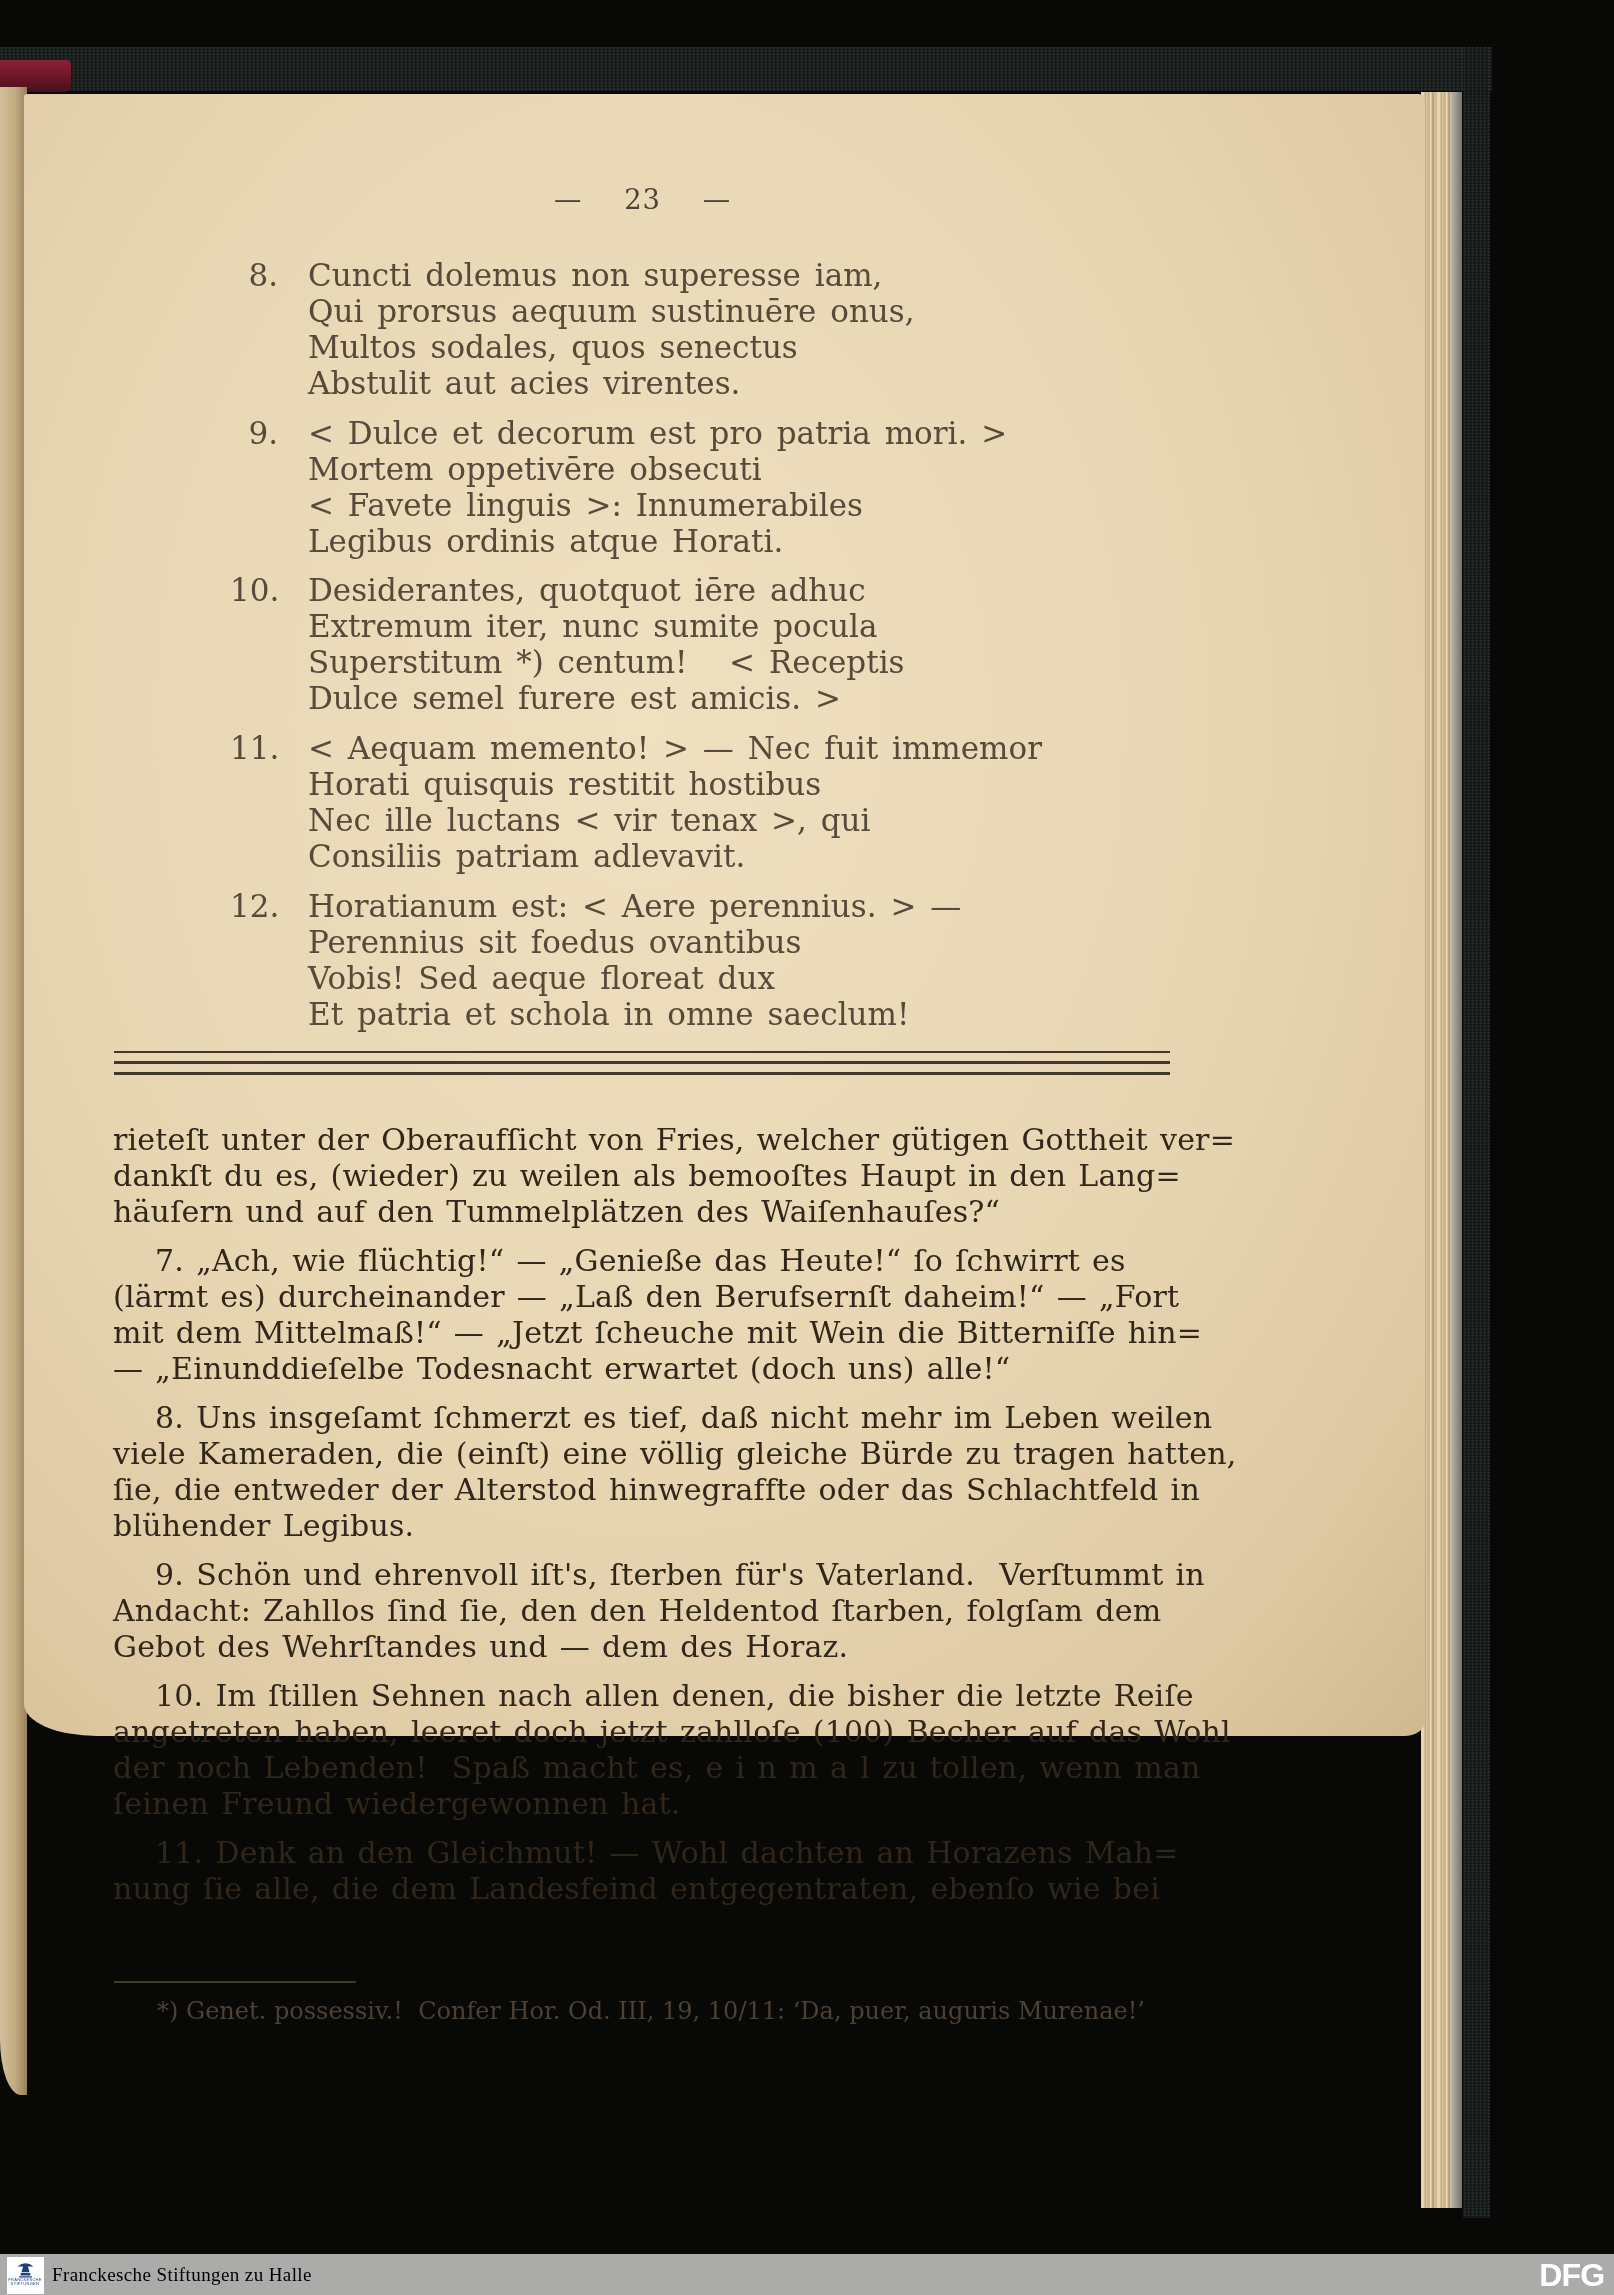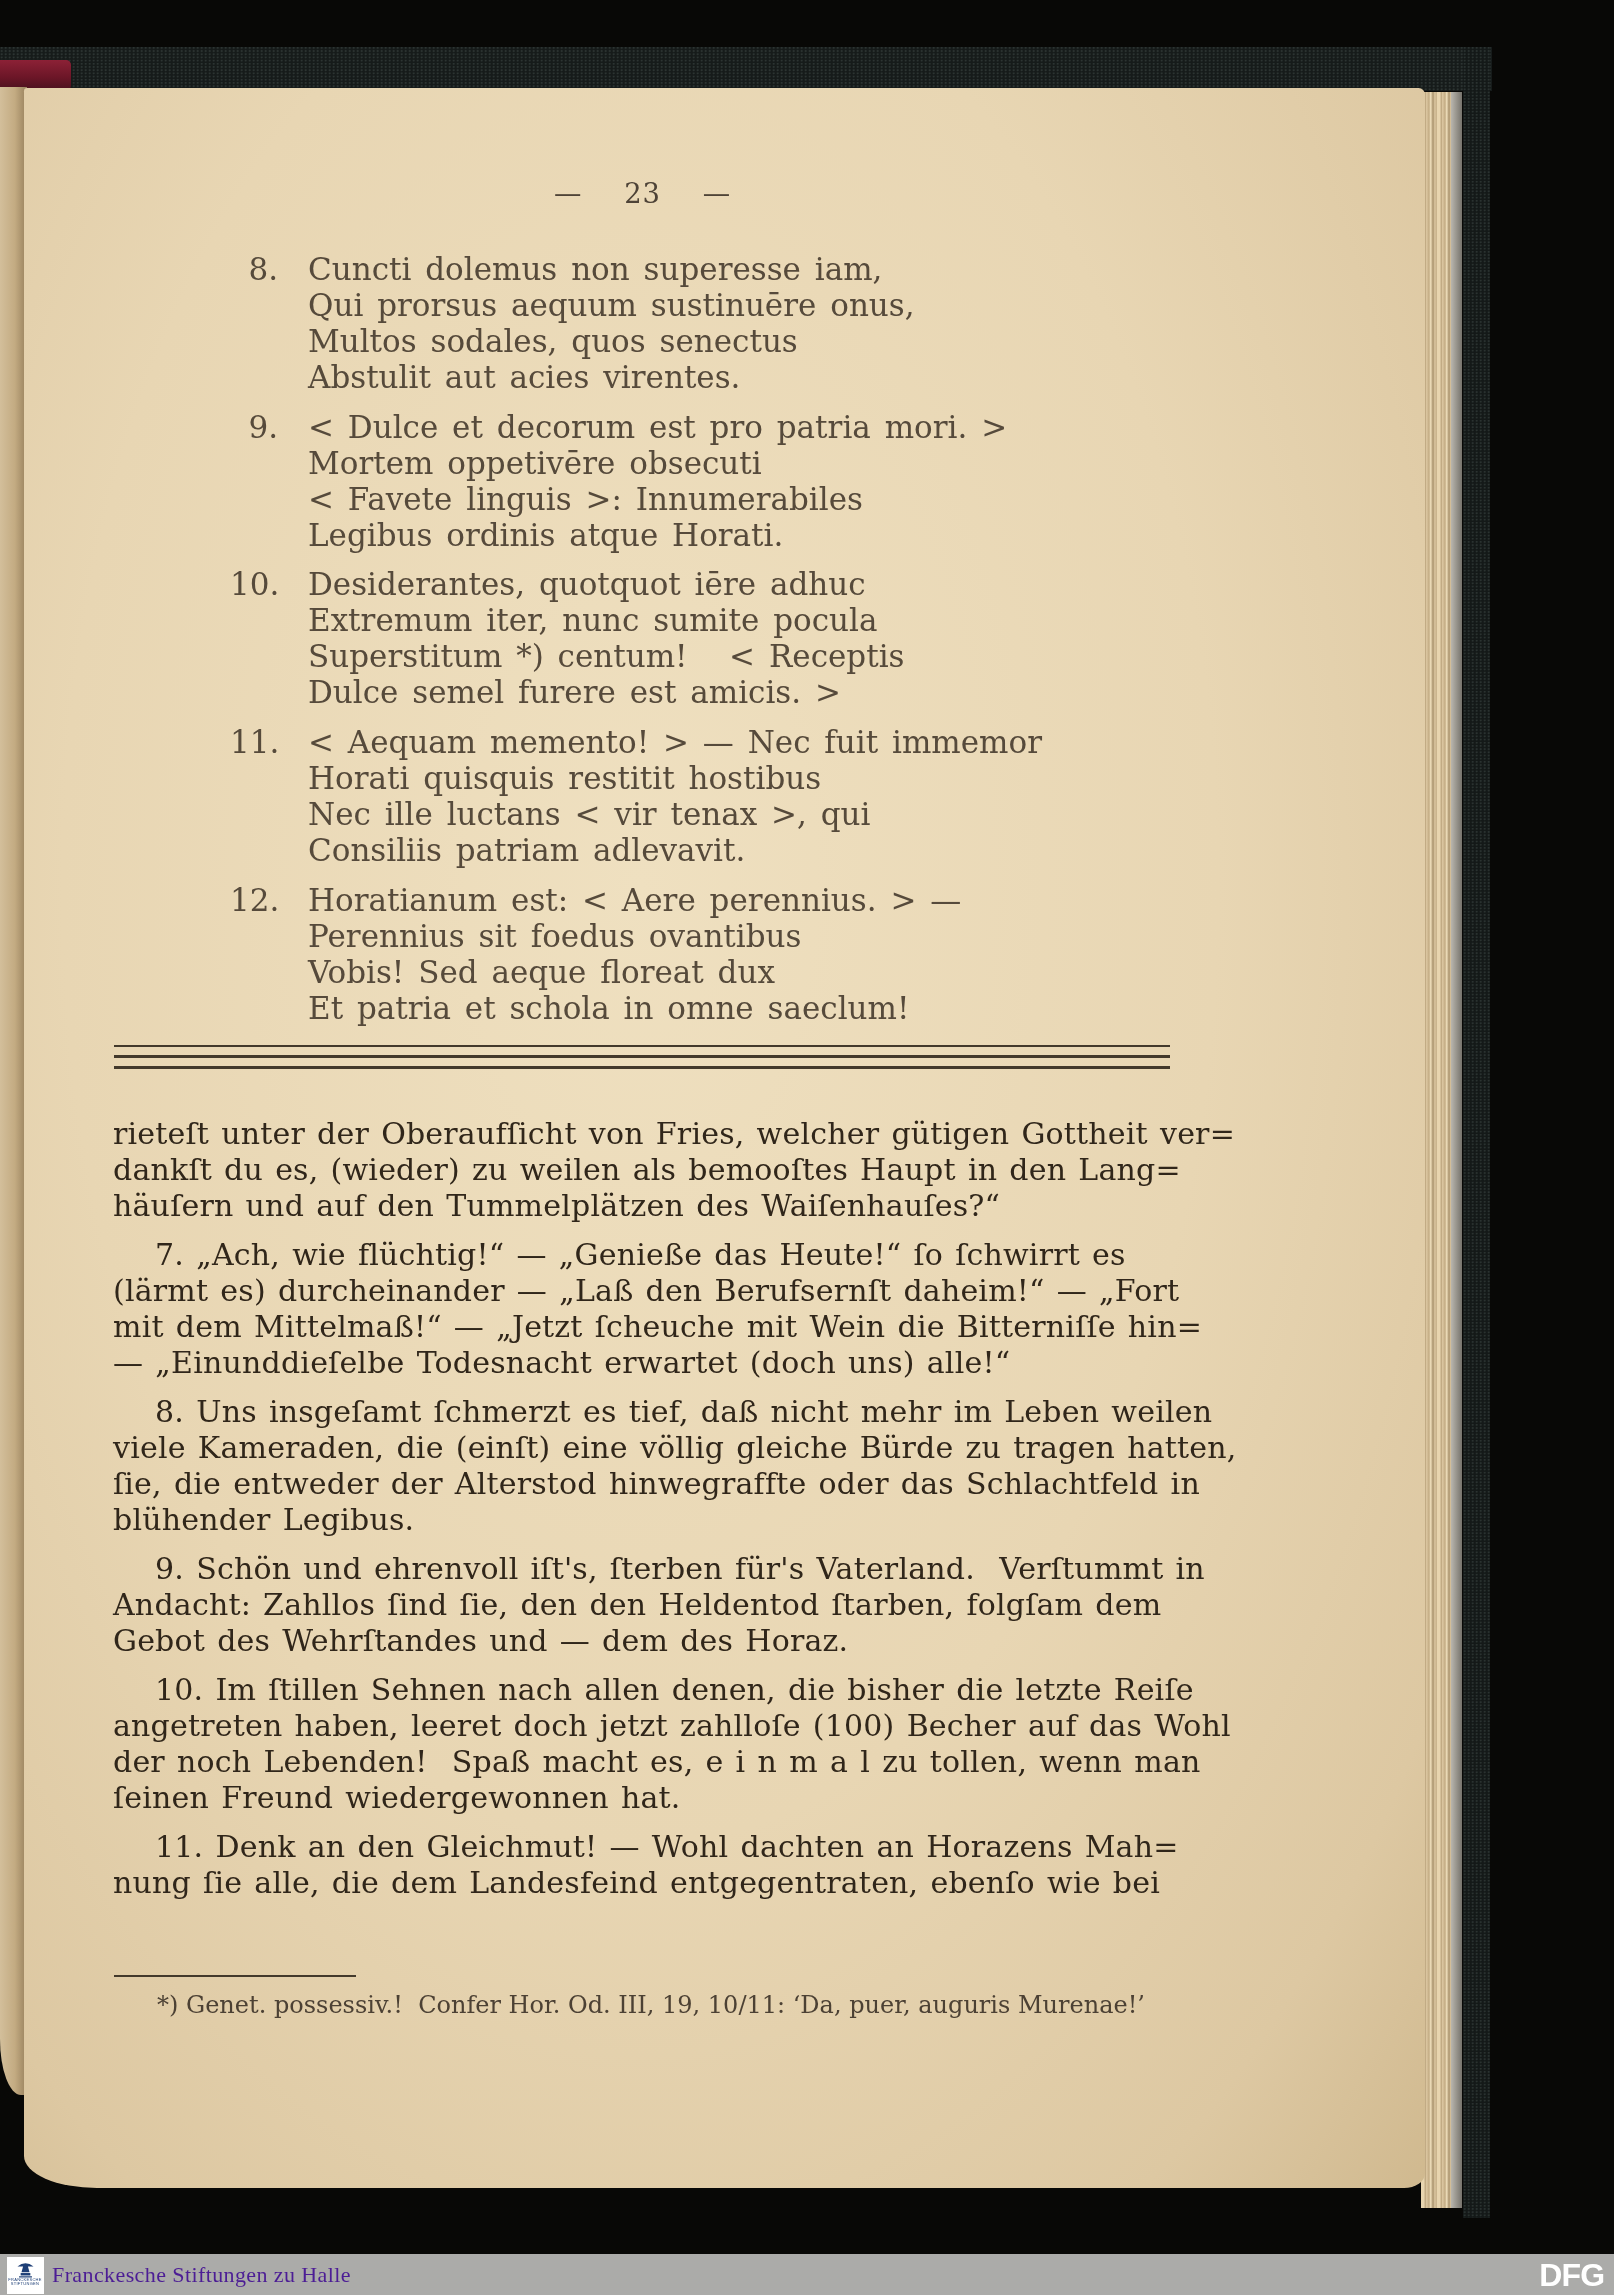--- a/index.html
+++ b/index.html
@@ -39,21 +39,21 @@
       #c2ab83 8px,#efdfbc 9.7px,#a8916b 12px,#d8c39d 13.7px,#c6b089 16px);
     border-bottom-right-radius:6.5px;
   }
   .page-stack-silver{
     position:absolute;left:1451px;top:92px;width:11.3px;height:2116px;
     background:linear-gradient(90deg,#b9b6ae 0%,#9b9890 45%,#767McGraw 100%);
     background:linear-gradient(90deg,#b9b6ae 0%,#9b9890 45%,#76736c 100%);
   }
   
   .page{
-    position:absolute;left:24px;top:88px;width:1401px;height:2100px;
+    position:absolute;left:24px;top:94px;width:1401px;height:1642px;
     background:radial-gradient(ellipse at 44% 38%, #efe0c0 0%, #e8d6b3 52%, #ddc8a2 84%, #d0b98f 100%);
     border-radius:3.2px 6.5px 21px 73px / 3.2px 6.5px 14.5px 32px;
     box-shadow:
       0 4px 0 -0.8px #d2c3a5,
       0 9.7px 13px rgba(0,0,0,.6),
       inset 27.4px 0 44px -22.6px rgba(70,45,18,.55),
       inset -21px 0 32px -24px rgba(80,55,25,.four),
       inset -21px 0 32px -24px rgba(80,55,25,.4),
       inset 0 16px 24px -16px rgba(80,55,25,.38),
       inset 0 -31px 39px -26px rgba(80,55,25,.45);
@@ -102,21 +102,21 @@
     display:flex;flex-direction:column;align-items:center;justify-content:flex-start;
     padding-top:2.4px;box-sizing:border-box;
   }
   .logo-box svg{display:block;}
   .logo-t1,.logo-t2{
     font-family:"Liberation Sans", sans-serif;font-size:4px;line-height:4.8px;
     color:#1e3f77;letter-spacing:0.3px;text-align:center;white-space:nowrap;
   }
   .bar-title{
     position:absolute;left:52px;top:0;height:42px;line-height:42px;
-    font-family:"Liberation Serif", serif;font-size:22px;color:#4c1d95;
+    font-family:"Liberation Serif", serif;font-size:19px;color:#000000;
     letter-spacing:0.4px;white-space:nowrap;
   }
   .dfg{
     position:absolute;right:9.7px;top:0;height:42px;line-height:42px;
     font-family:"Liberation Sans", sans-serif;font-weight:bold;font-size:32px;
     color:#ffffff;letter-spacing:-0.8px;transform:scaleY(.96);
   }
 </style>
 </head>
 <body>

